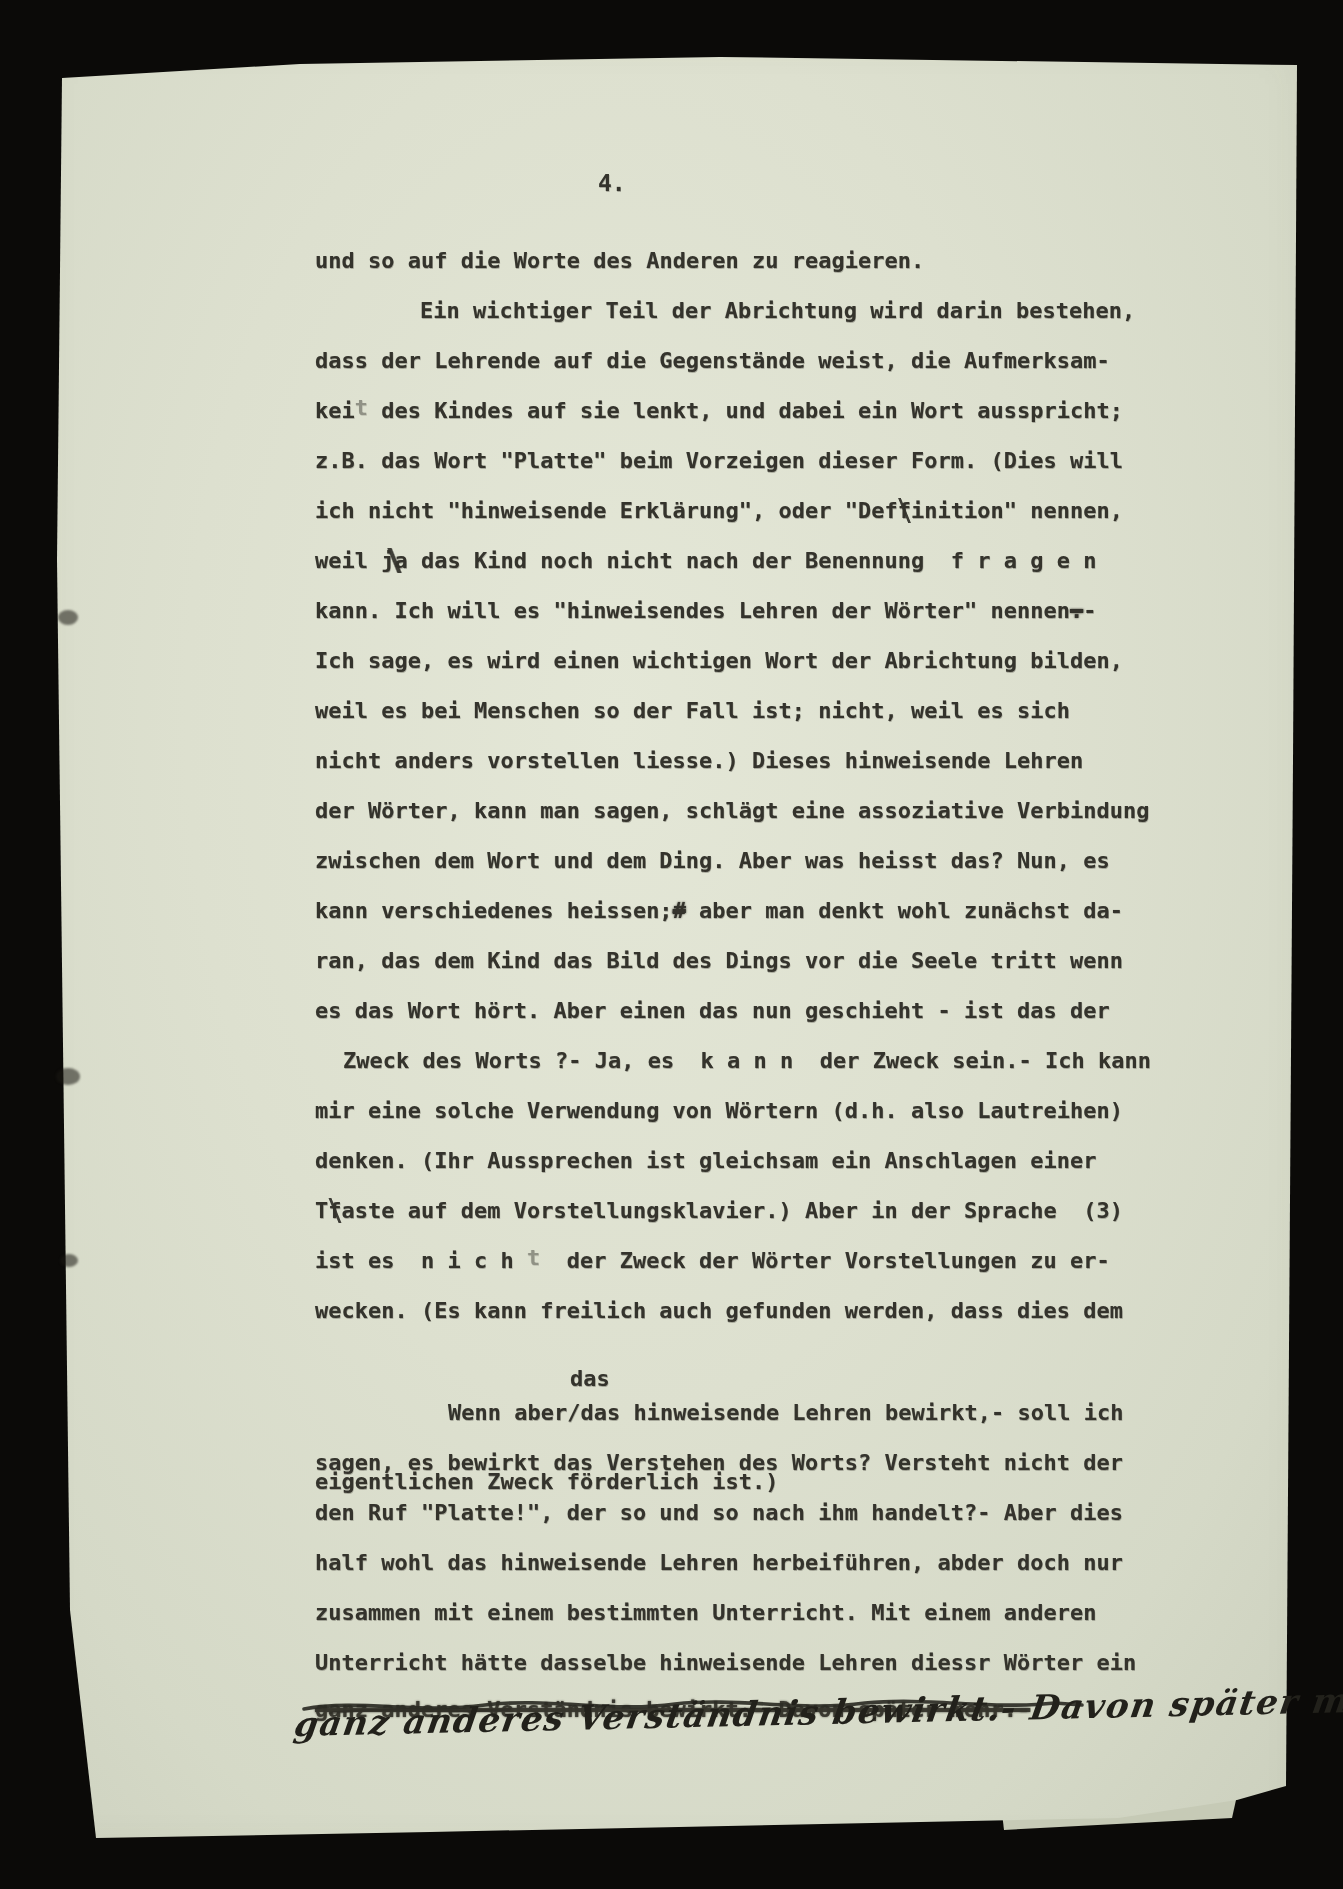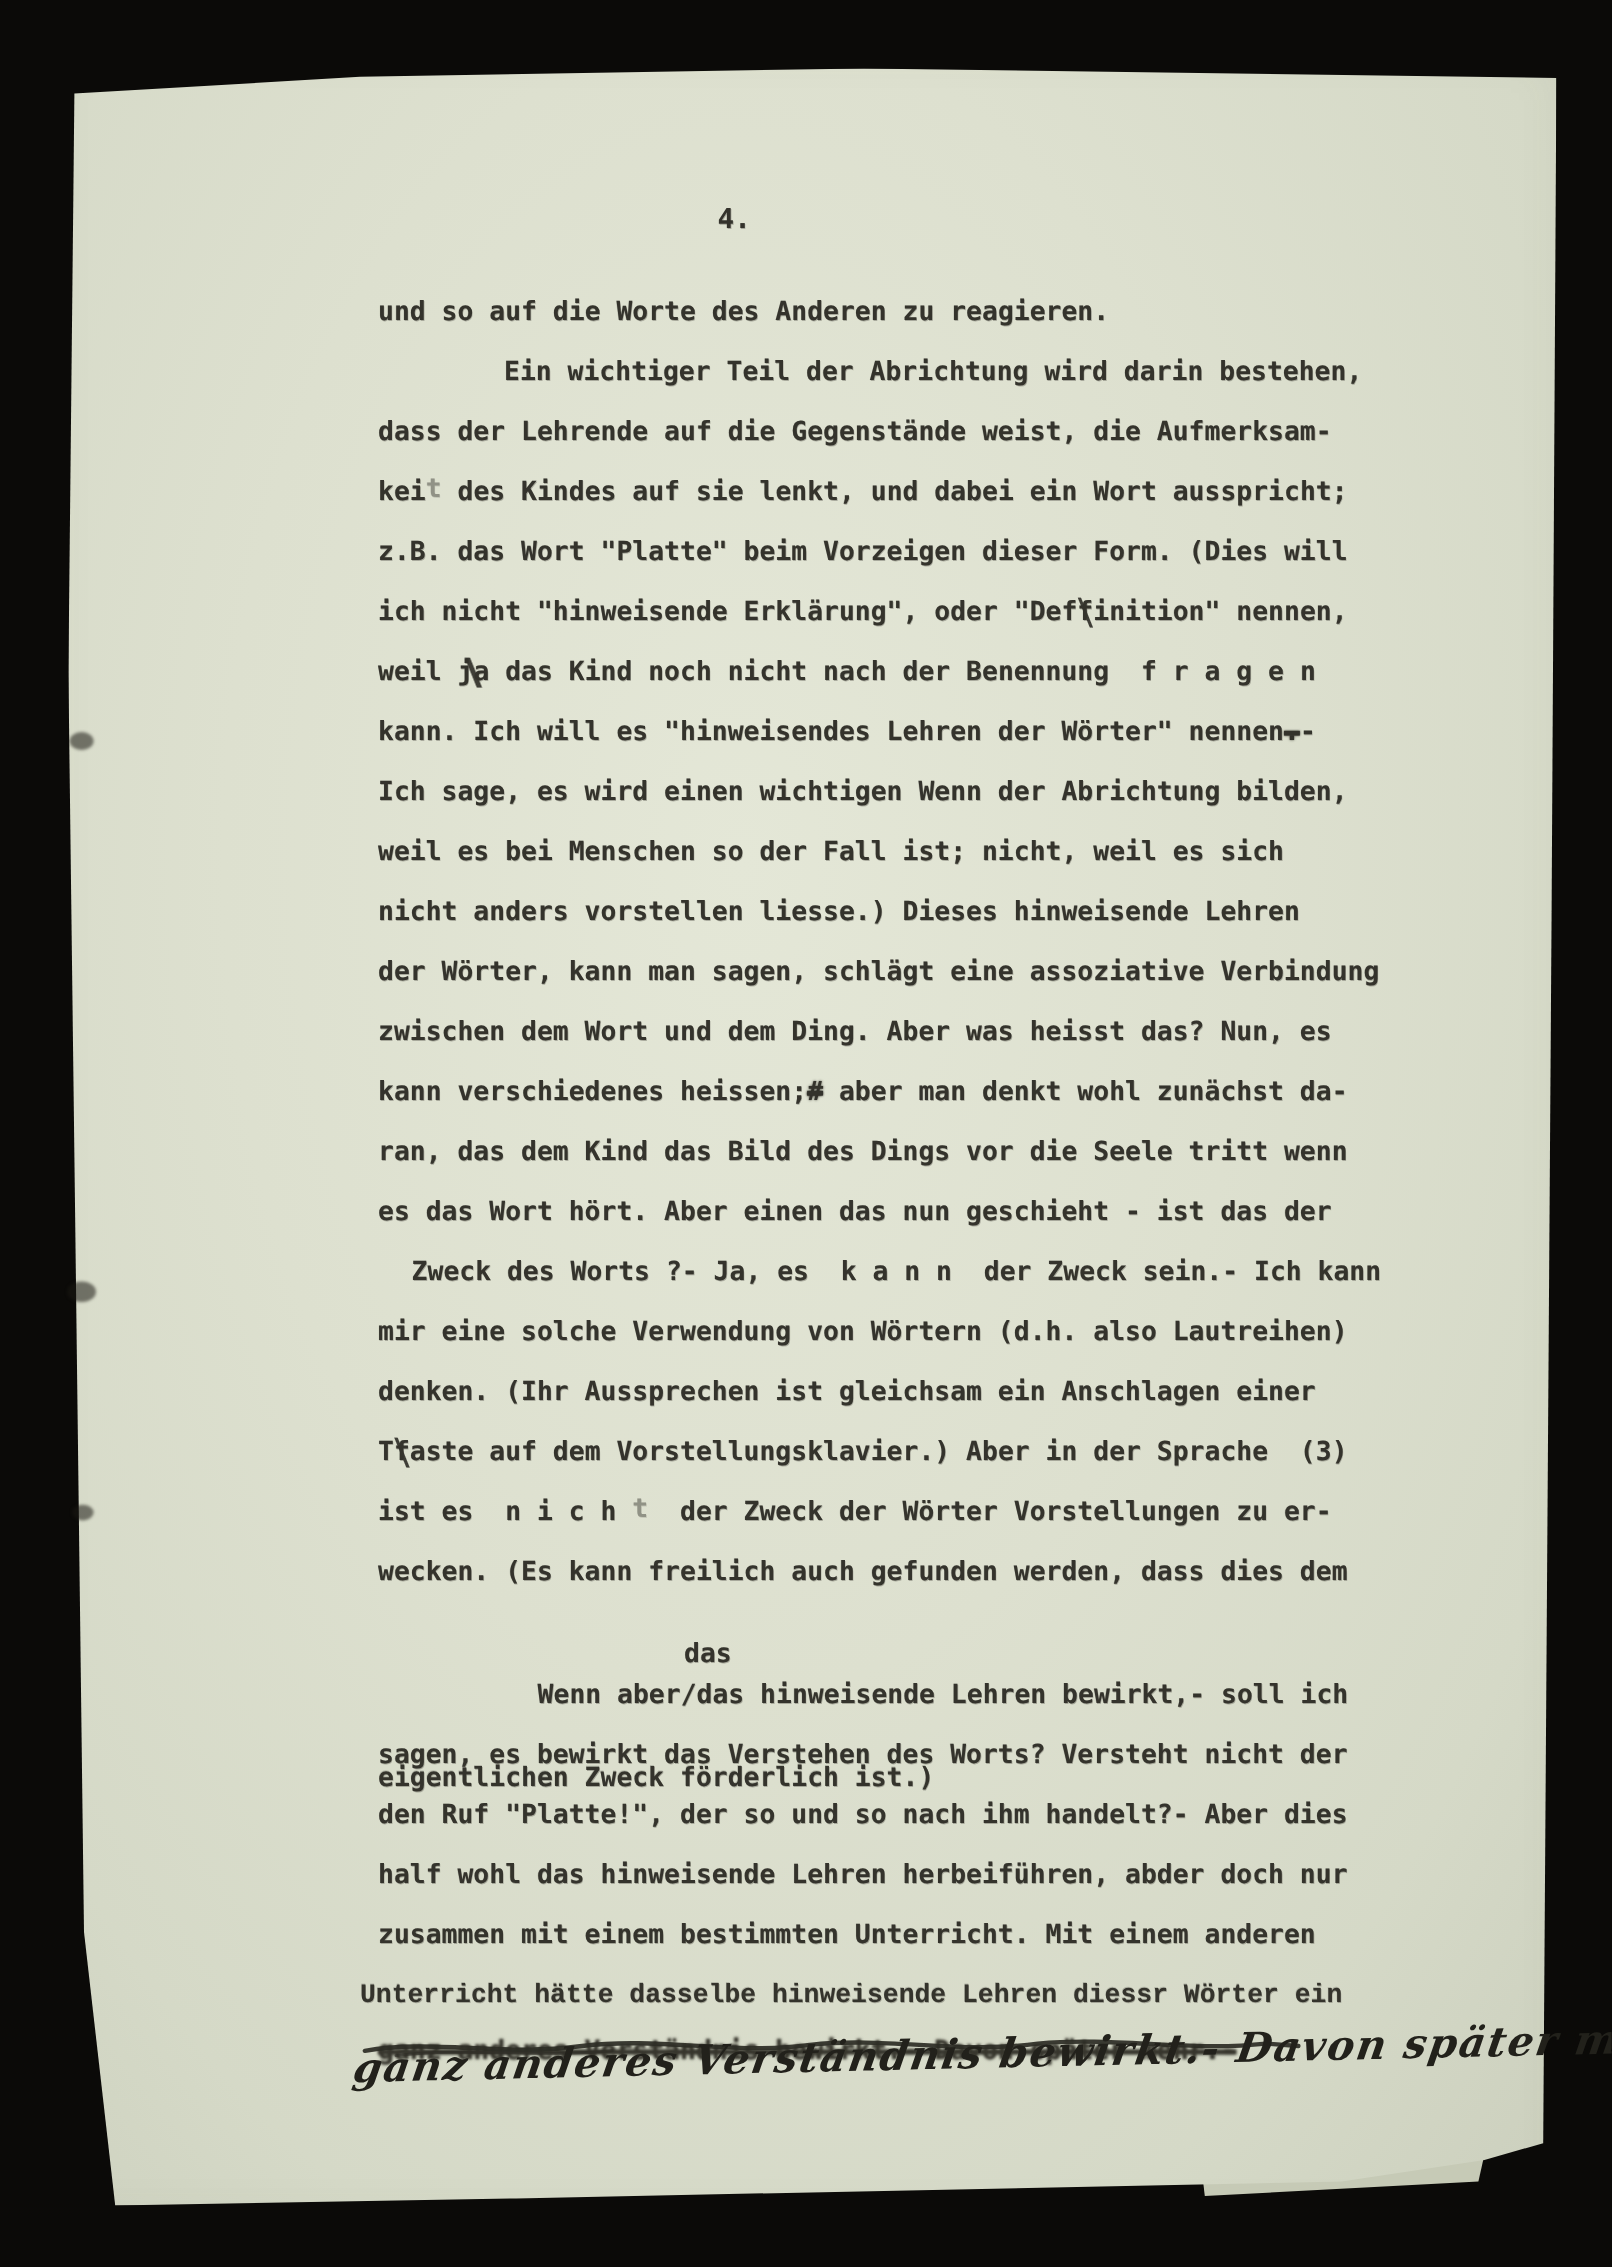--- a/index.html
+++ b/index.html
@@ -96,42 +96,42 @@
 
   <div class="tlayer">
       <div class="tline" style="left: 315px; top: 248px;"><span>und </span><span class="u">so</span><span> auf die Worte des Anderen zu reagieren.</span></div>
       <div class="tline" style="left: 420px; top: 298px;"><span>Ein wichtiger Teil der Abrichtung wird darin bestehen,</span></div>
       <div class="tline" style="left: 315px; top: 348px;"><span>dass der Lehrende auf die Gegenstände weist, die Aufmerksam-</span></div>
       <div class="tline" style="left: 315px; top: 398px;"><span>kei</span><span class="faint">t</span><span> des Kindes auf sie lenkt, und dabei ein Wort ausspricht;</span></div>
       <div class="tline" style="left: 315px; top: 448px;"><span>z.B. das Wort "Platte" beim Vorzeigen dieser Form. (Dies will</span></div>
       <div class="tline" style="left: 315px; top: 498px;"><span>ich nicht "hinweisende Erklärung", oder "Def</span><span class="sl">f</span><span>inition" nennen,</span></div>
       <div class="tline" style="left: 315px; top: 548px;"><span>weil </span><span class="sl">ja</span><span> das Kind noch nicht nach der Benennung  f r a g e n</span></div>
       <div class="tline" style="left: 315px; top: 598px;"><span>kann. Ich will es "hinweisendes Lehren der Wörter" nennen</span><span class="ost">.</span><span>-</span></div>
-      <div class="tline" style="left: 315px; top: 648px;"><span>Ich sage, es wird einen wichtigen Wenn der Abrichtung bilden,</span></div>
+      <div class="tline" style="left: 315px; top: 648px;"><span>Ich sage, es wird einen wichtigen Wort der Abrichtung bilden,</span></div>
       <div class="tline" style="left: 315px; top: 698px;"><span>weil es bei Menschen so der Fall ist; nicht, weil es sich</span></div>
       <div class="tline" style="left: 315px; top: 748px;"><span>nicht anders vorstellen liesse.) Dieses hinweisende Lehren</span></div>
       <div class="tline" style="left: 315px; top: 798px;"><span>der Wörter, kann man sagen, schlägt eine assoziative Verbindung</span></div>
       <div class="tline" style="left: 315px; top: 848px;"><span>zwischen dem Wort und dem Ding. Aber was heisst das? Nun, es</span></div>
       <div class="tline" style="left: 315px; top: 898px;"><span>kann verschiedenes heissen;</span><span class="ost">#</span><span> aber man denkt wohl zunächst da-</span></div>
       <div class="tline" style="left: 315px; top: 948px;"><span>ran, das dem Kind das Bild des Dings vor die Seele tritt wenn</span></div>
       <div class="tline" style="left: 315px; top: 998px;"><span>es das Wort hört. Aber einen das nun geschieht - ist das der</span></div>
       <div class="tline" style="left: 315px; top: 1048px; margin-left: 28px;"><span>Zweck des Worts ?- Ja, es  k a n n  der Zweck sein.- Ich kann</span></div>
       <div class="tline" style="left: 315px; top: 1098px;"><span>mir eine solche Verwendung von Wörtern (d.h. also Lautreihen)</span></div>
       <div class="tline" style="left: 315px; top: 1148px;"><span>denken. (Ihr Aussprechen ist gleichsam ein Anschlagen einer</span></div>
       <div class="tline" style="left: 315px; top: 1198px;"><span>T</span><span class="sl">f</span><span>aste auf dem Vorstellungsklavier.) Aber in der Sprache  (3)</span></div>
       <div class="tline" style="left: 315px; top: 1248px;"><span>ist es  n i c h </span><span class="faint">t</span><span>  der Zweck der Wörter Vorstellungen zu er-</span></div>
       <div class="tline" style="left: 315px; top: 1298px;"><span>wecken. (Es kann freilich auch gefunden werden, dass dies dem</span></div>
       <div class="tline" style="left: 315px; top: 1424px; margin-top: 45px;"><span>eigentlichen Zweck förderlich ist.)</span></div>
       <div class="tline" style="left: 570px; top: 1366px;"><span>das</span></div>
       <div class="tline" style="left: 448px; top: 1400px;"><span>Wenn aber/das hinweisende Lehren bewirkt,- soll ich</span></div>
       <div class="tline" style="left: 315px; top: 1450px;"><span>sagen, es bewirkt das Verstehen des Worts? Versteht nicht der</span></div>
       <div class="tline" style="left: 315px; top: 1500px;"><span>den Ruf "Platte!", der so und so nach ihm handelt?- Aber dies</span></div>
       <div class="tline" style="left: 315px; top: 1550px;"><span>half wohl das hinweisende Lehren herbeiführen, abder doch nur</span></div>
       <div class="tline" style="left: 315px; top: 1600px;"><span>zusammen mit einem bestimmten Unterricht. Mit einem anderen</span></div>
-      <div class="tline" style="left: 300px; top: 1650px; font-family: Liberation Mono, monospace;"><span>Unterricht hätte dasselbe hinweisende Lehren diessr Wörter ein</span></div>
+      <div class="tline" style="left: 315px; top: 1650px;"><span>Unterricht hätte dasselbe hinweisende Lehren diessr Wörter ein</span></div>
       <div class="tline xout" style="left: 315px; top: 1697px;"><span>ganz anderes Verständnis bewirkt.- Davon später mehr.-</span></div>
     </div>
 
   <svg class="strike-svg" width="790" height="26" viewBox="0 0 790 26">
     <path d="M4,15 C60,5 120,20 185,11 C250,3 310,19 375,10 C440,3 500,18 565,9 C630,3 690,16 755,9 L782,11" fill="none" stroke="#2d2c25" stroke-width="3.6" stroke-linecap="round" opacity="0.92"></path>
     <path d="M30,19 C90,12 150,21 210,15" fill="none" stroke="#2d2c25" stroke-width="2.4" stroke-linecap="round" opacity="0.6"></path>
   </svg>
 
   <div class="hand">ganz anderes Verständnis bewirkt.- Davon später mehr.</div>
 </div>

